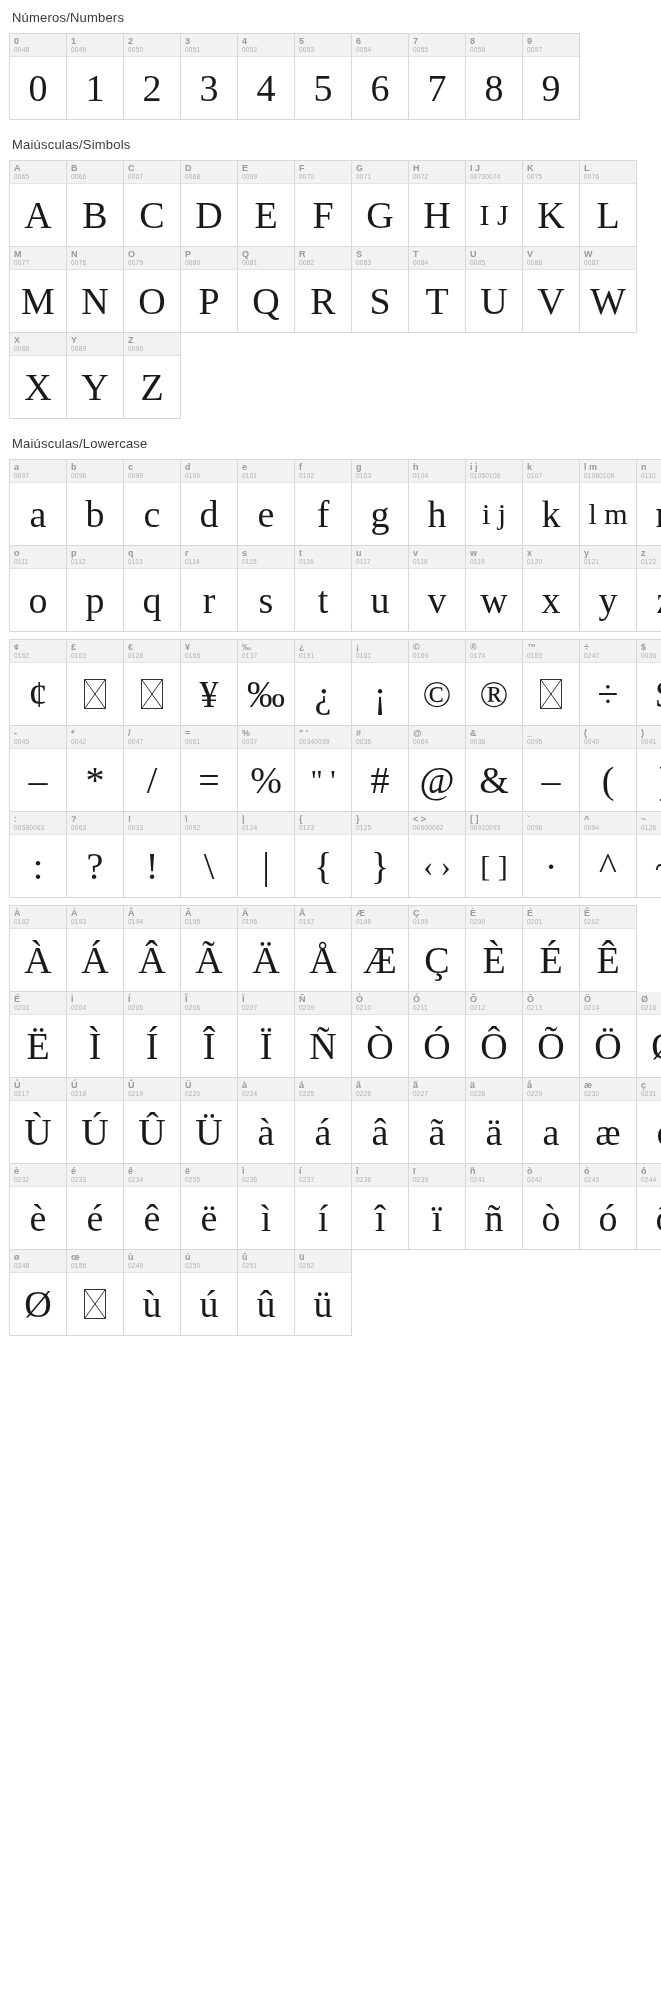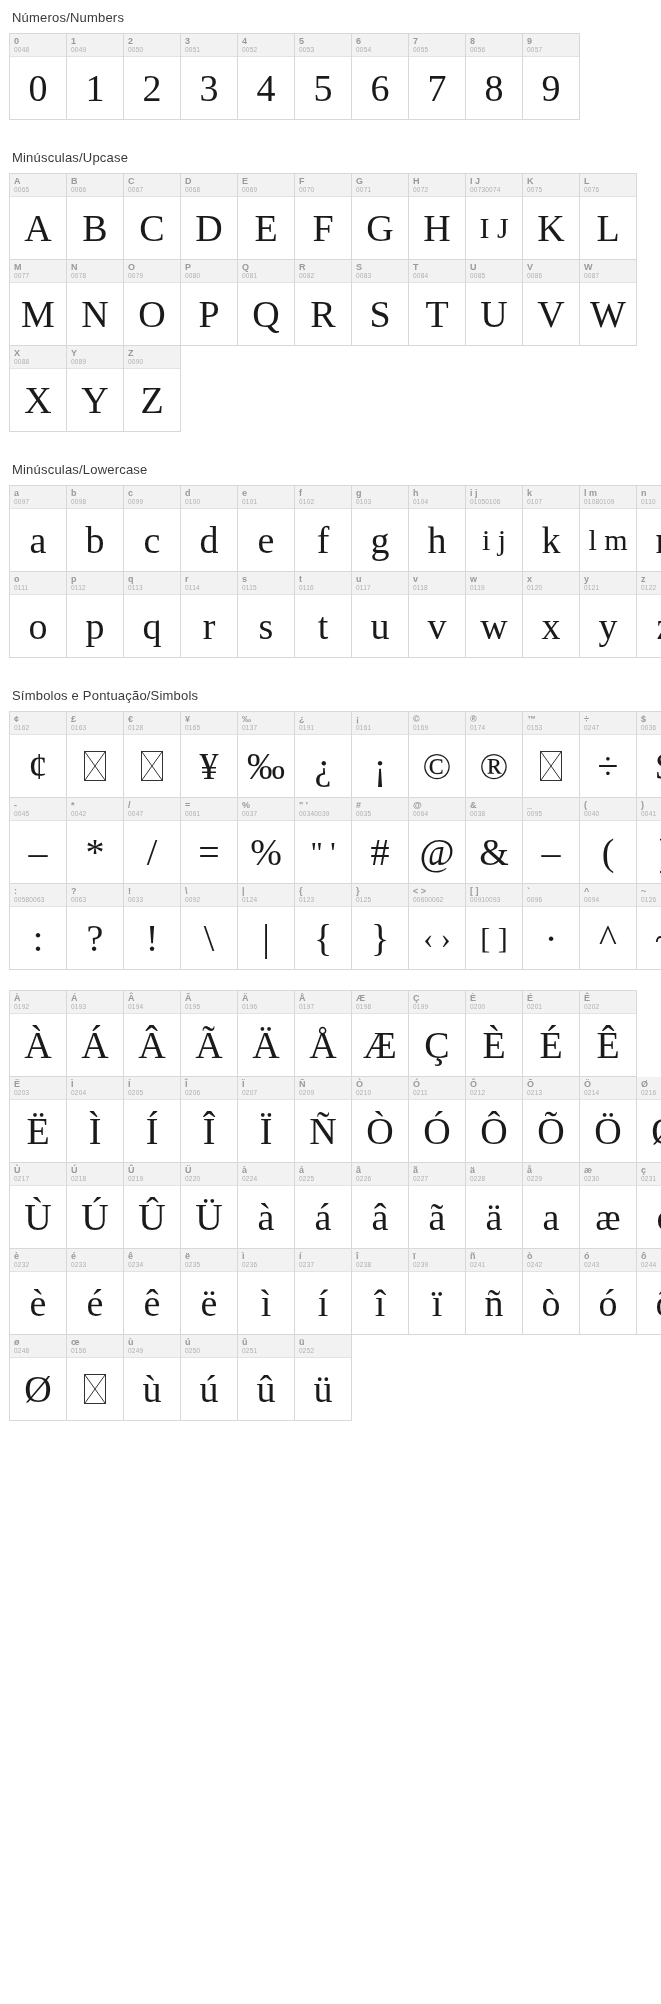--- a/index.html
+++ b/index.html
@@ -11,21 +11,21 @@
   }
   body {
     font-family: "Liberation Sans", sans-serif;
     color: #222;
   }
   .page {
     width: 661px;
     padding: 0 0 20px 0;
   }
   .section {
-    margin: 0 0 20px 0;
+    margin: 0 0 7px 0;
   }
   .section-title {
     font-size: 13px;
     color: #3a3a3a;
     padding: 10px 0 8px 12px;
     font-weight: normal;
     letter-spacing: 0.2px;
   }
   .rows {
     padding-left: 9px;
@@ -182,21 +182,21 @@
             <div class="cell-head">
               <div class="cell-char">9</div>
               <div class="cell-code">0057</div>
             </div>
             <div class="cell-glyph">9</div>
           </div>
         </div>
       </div>
     </div>
     <div class="section">
-      <div class="section-title">Minúsculas/Upcase</div>
+      <div class="section-title">Maiúsculas/Simbols</div>
       <div class="rows">
         <div class="row">
           <div class="cell">
             <div class="cell-head">
               <div class="cell-char">A</div>
               <div class="cell-code">0065</div>
             </div>
             <div class="cell-glyph">A</div>
           </div>
           <div class="cell">
@@ -368,21 +368,21 @@
             <div class="cell-head">
               <div class="cell-char">Z</div>
               <div class="cell-code">0090</div>
             </div>
             <div class="cell-glyph">Z</div>
           </div>
         </div>
       </div>
     </div>
     <div class="section">
-      <div class="section-title">Minúsculas/Lowercase</div>
+      <div class="section-title">Maiúsculas/Lowercase</div>
       <div class="rows">
         <div class="row">
           <div class="cell">
             <div class="cell-head">
               <div class="cell-char">a</div>
               <div class="cell-code">0097</div>
             </div>
             <div class="cell-glyph">a</div>
           </div>
           <div class="cell">
@@ -545,21 +545,20 @@
             <div class="cell-head">
               <div class="cell-char">z</div>
               <div class="cell-code">0122</div>
             </div>
             <div class="cell-glyph">z</div>
           </div>
         </div>
       </div>
     </div>
     <div class="section">
-      <div class="section-title">Símbolos e Pontuação/Simbols</div>
       <div class="rows">
         <div class="row">
           <div class="cell">
             <div class="cell-head">
               <div class="cell-char">¢</div>
               <div class="cell-code">0162</div>
             </div>
             <div class="cell-glyph">¢</div>
           </div>
           <div class="cell">

